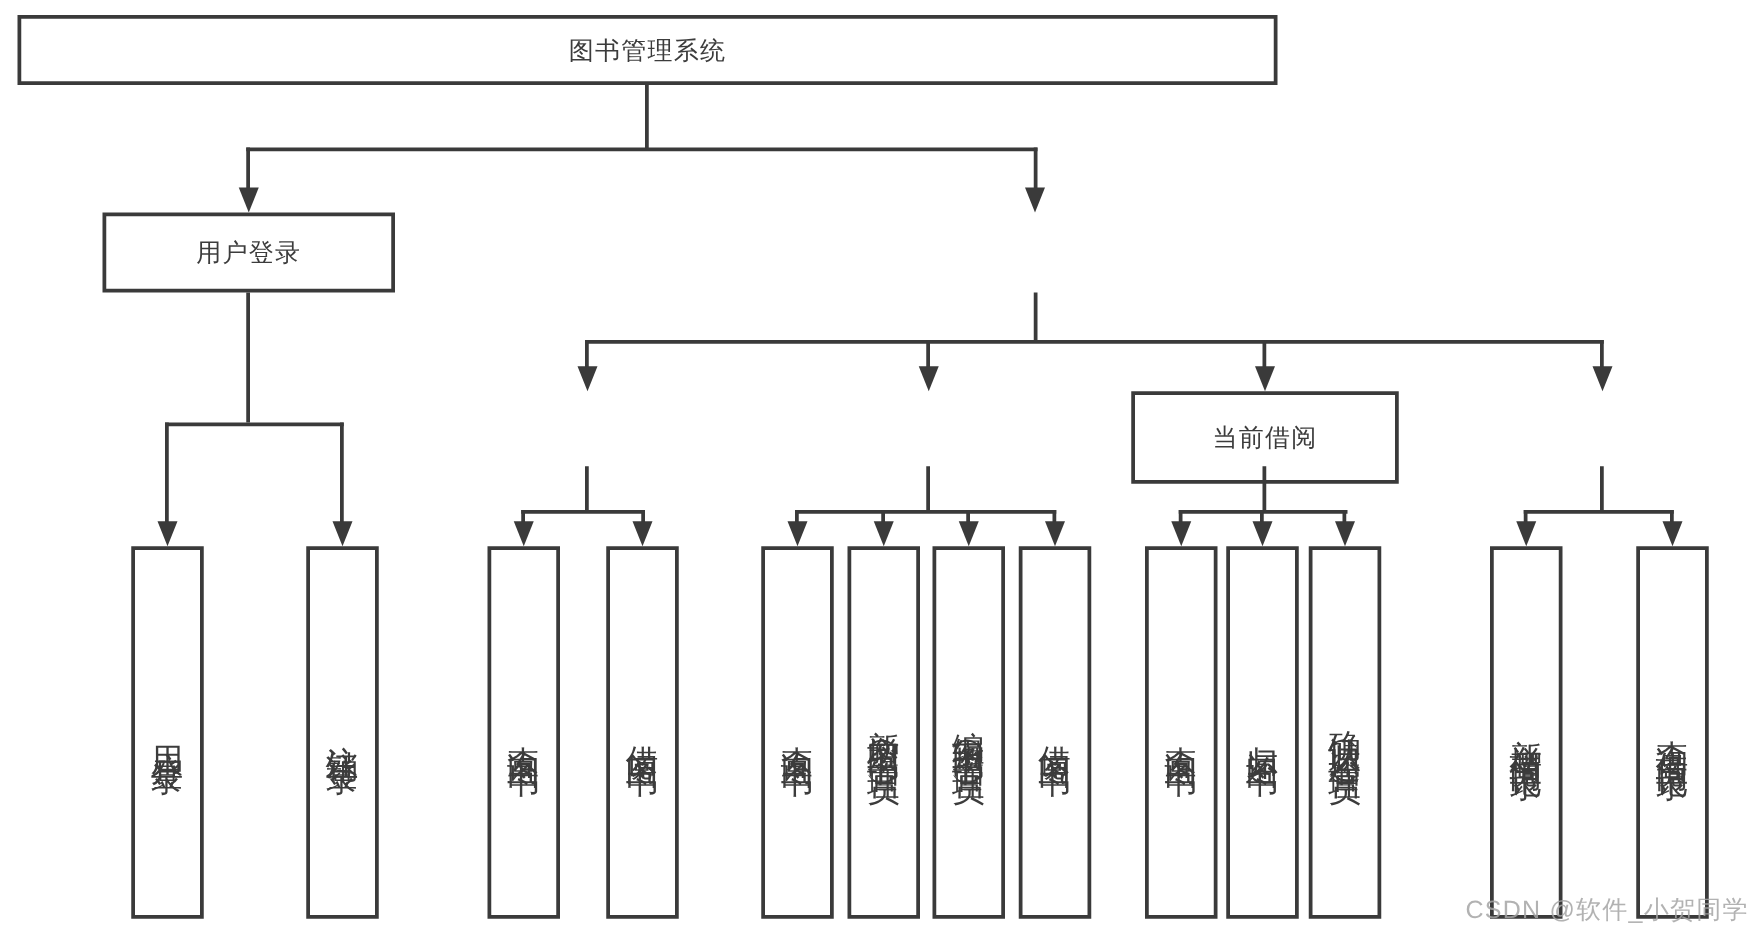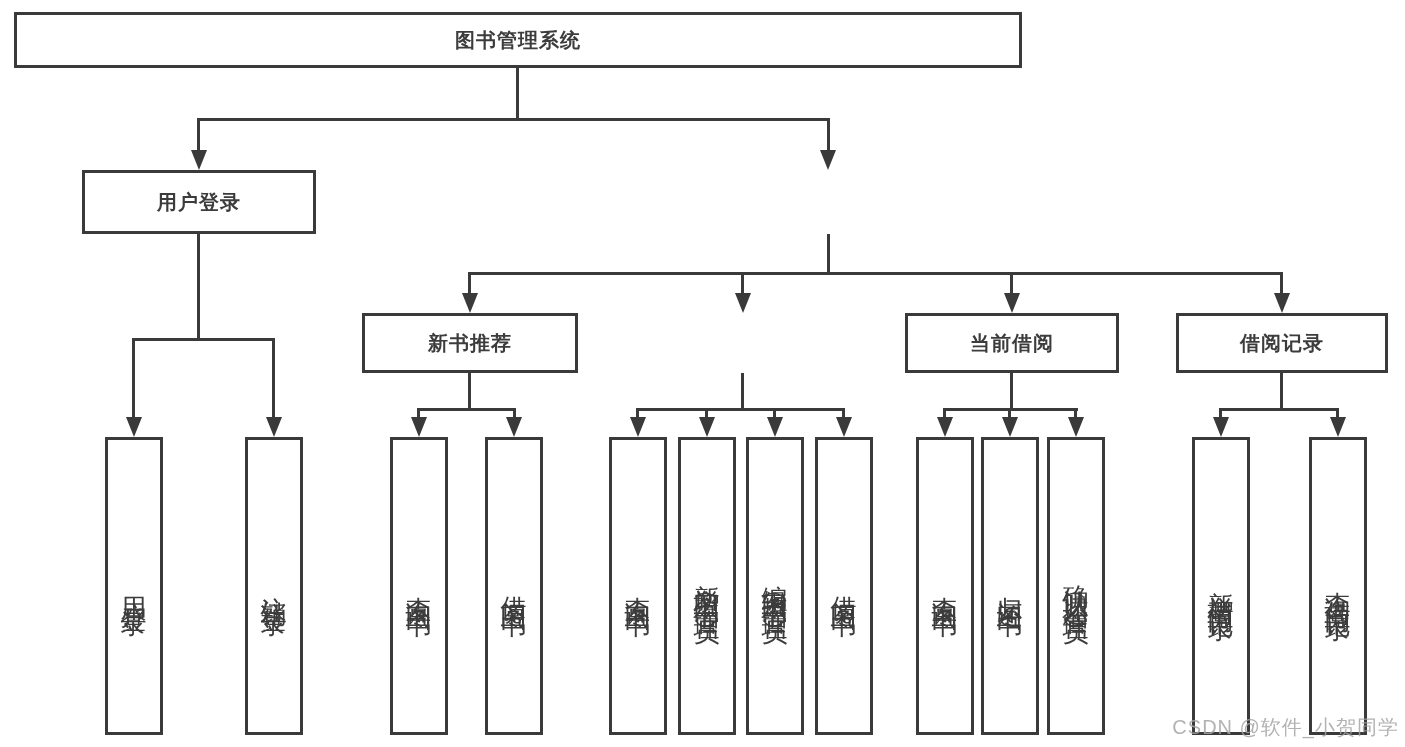--- a/index.html
+++ b/index.html
@@ -19,21 +19,20 @@
     color: #3c3c3c;
     display: flex;
     align-items: center;
     justify-content: center;
     text-align: center;
   }
   .box.h {
     font-size: 20px;
     letter-spacing: 1px;
     white-space: nowrap;
-    font-weight: bold;
   }
   .box.v {
     writing-mode: vertical-rl;
     text-orientation: mixed;
     font-size: 26px;
     letter-spacing: 5px;
     line-height: 1;
   }
   .line {
     position: absolute;
@@ -84,23 +83,21 @@
   <div class="line" style="left:468px; top:272px; width:815px; height:3px;"></div>
   <div class="line" style="left:468px; top:272px; width:3px; height:26px;"></div>
   <div class="arr" style="left:462px; top:293px;"></div>
   <div class="line" style="left:741px; top:272px; width:3px; height:26px;"></div>
   <div class="arr" style="left:735px; top:293px;"></div>
   <div class="line" style="left:1010px; top:272px; width:3px; height:26px;"></div>
   <div class="arr" style="left:1004px; top:293px;"></div>
   <div class="line" style="left:1280px; top:272px; width:3px; height:26px;"></div>
   <div class="arr" style="left:1274px; top:293px;"></div>
 
-  <div class="box h" style="left:362px; top:313px; width:216px; height:60px;">新书推荐</div>
-  <div class="box h" style="left:905px; top:313px; width:214px; height:60px;">当前借阅</div>
-  <div class="box h" style="left:1176px; top:313px; width:212px; height:60px;">借阅记录</div>
+  <div class="box h" style="left:905px; top:313px; width:214px; height:74px;">当前借阅</div>
 
   <div class="line" style="left:468px; top:373px; width:3px; height:35px;"></div>
   <div class="line" style="left:417px; top:408px; width:99px; height:3px;"></div>
   <div class="line" style="left:417px; top:408px; width:3px; height:12px;"></div>
   <div class="arr" style="left:411px; top:417px;"></div>
   <div class="line" style="left:513px; top:408px; width:3px; height:12px;"></div>
   <div class="arr" style="left:506px; top:417px;"></div>
 
   <div class="line" style="left:741px; top:373px; width:3px; height:35px;"></div>
   <div class="line" style="left:636px; top:408px; width:209px; height:3px;"></div>

